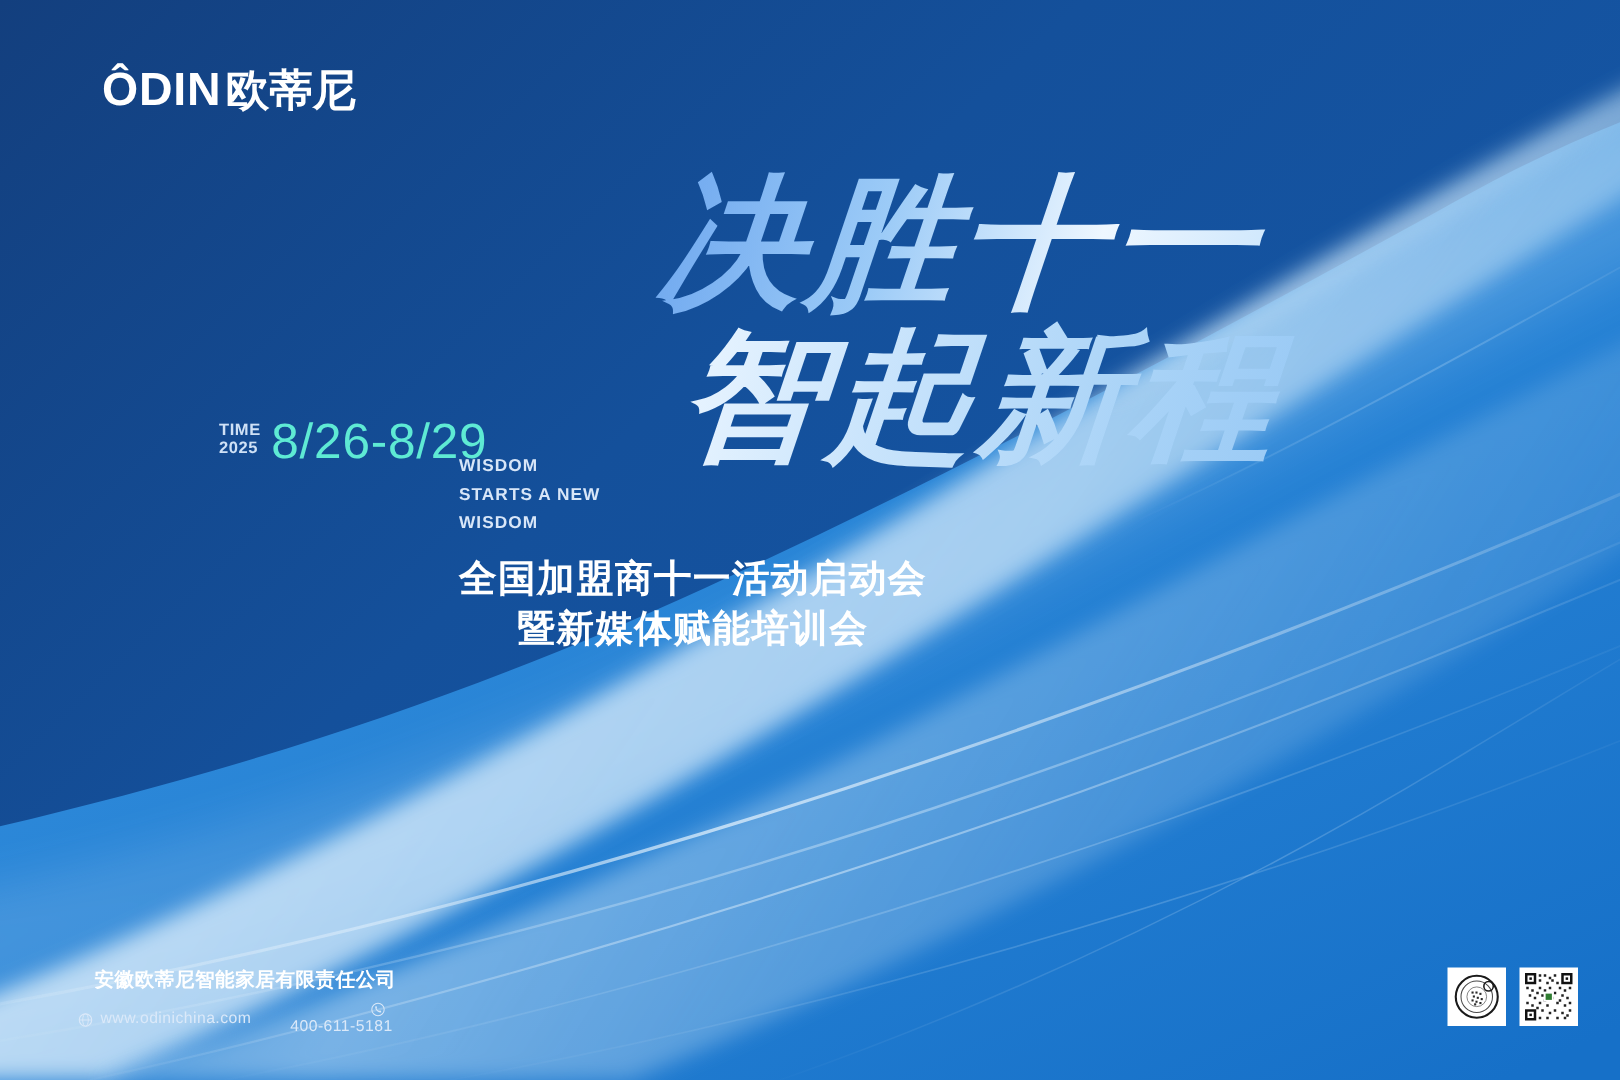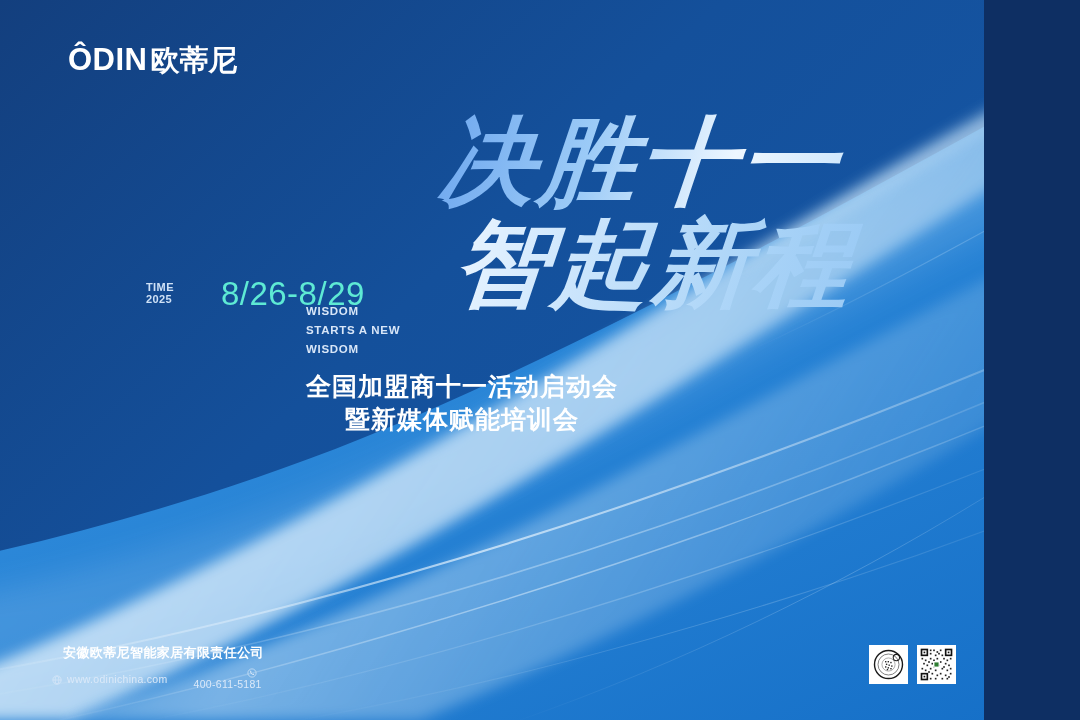--- a/index.html
+++ b/index.html
@@ -5,21 +5,21 @@
   html, body {
     margin: 0;
     padding: 0;
     background: #0e2f63;
   }
   body {
     font-family: "Liberation Sans", sans-serif;
   }
   #poster {
     position: relative;
-    width: 984px;
+    width: 1080px;
     height: 720px;
     overflow: hidden;
     background: #14509b;
   }
   #bg-svg {
     position: absolute;
     inset: 0;
     width: 1080px;
     height: 720px;
     display: block;
@@ -83,21 +83,20 @@
   }
 
   
   .date-block {
     position: absolute;
     left: 146px;
     top: 277px;
     display: flex;
     align-items: flex-end;
     z-index: 25;
-    gap: 40px;
   }
   .date-tag {
     color: #cfe1f6;
     font-size: 11px;
     font-weight: 700;
     line-height: 1.16;
     letter-spacing: 0.4px;
     margin-right: 7px;
     padding-bottom: 4px;
   }

